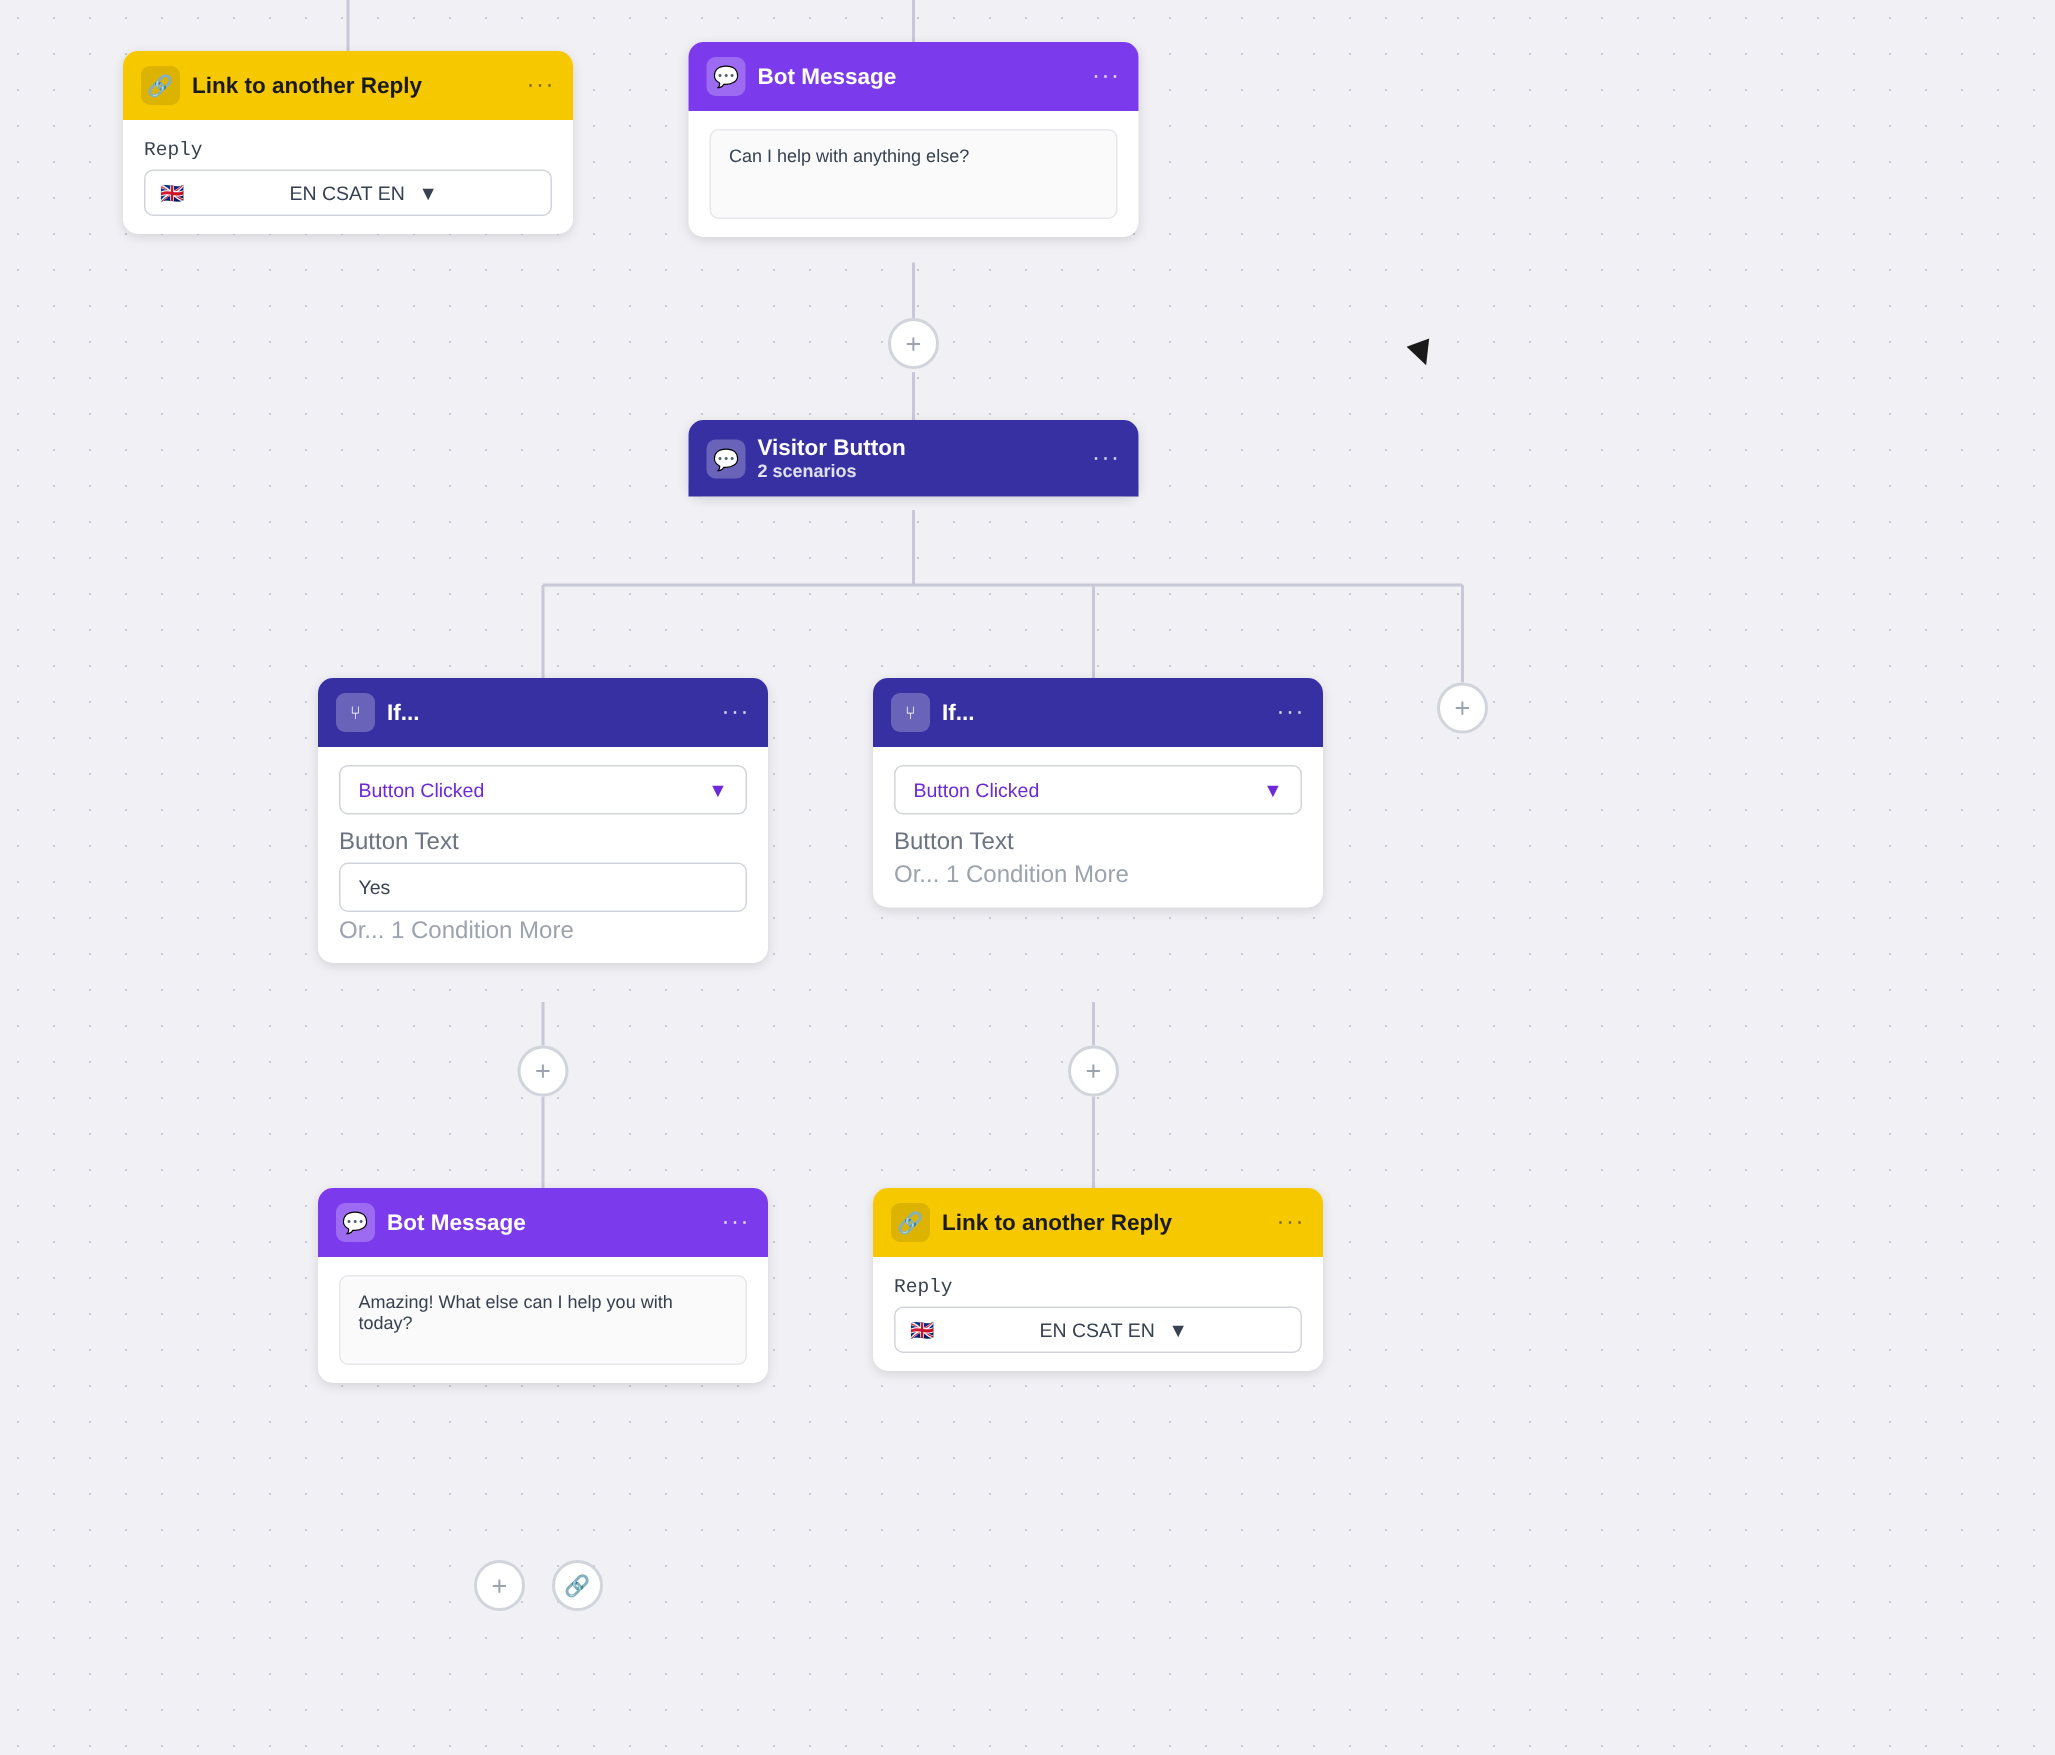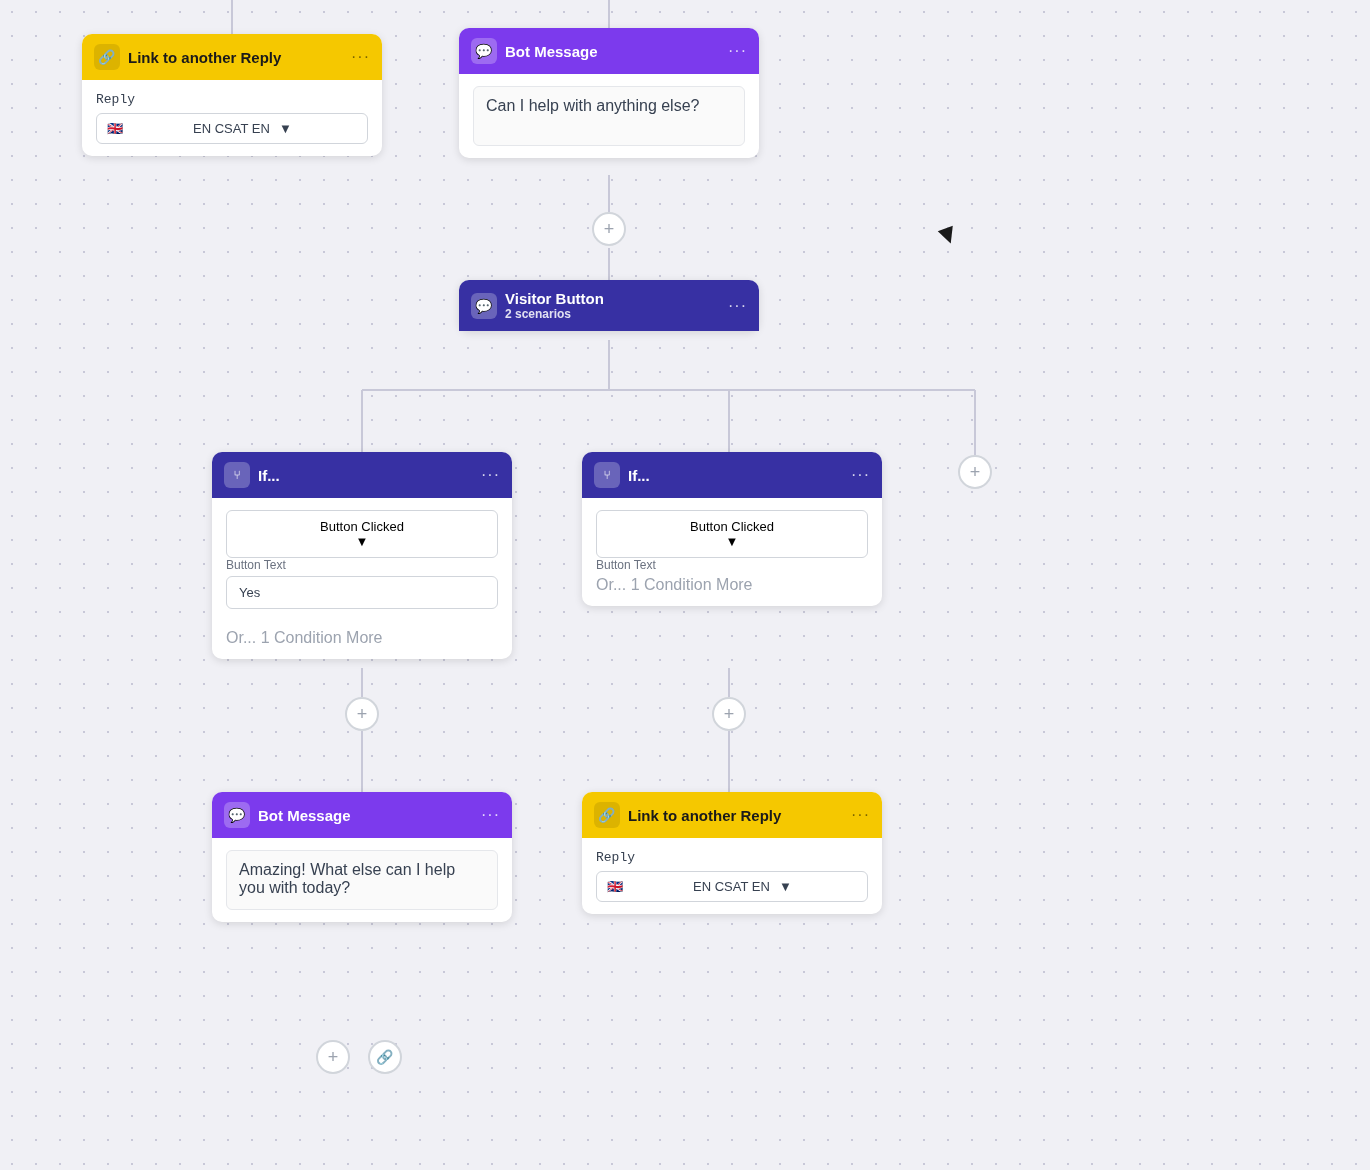--- a/index.html
+++ b/index.html
@@ -88,21 +88,21 @@
     
     .header-purple { background: #7c3aed; }
     .header-blue { background: #3730a3; }
     .header-yellow { background: #f5c800; }
     .header-yellow .node-header-title { color: #1a1a1a; }
     .header-yellow .node-header-menu { color: rgba(0,0,0,0.5); }
     .header-yellow .node-header-icon { background: rgba(0,0,0,0.1); color: #1a1a1a; }
 
     
     .bot-message-text {
-      font-size: 16px;
+      font-size: 12px;
       color: #374151;
       border: 1px solid #e5e7eb;
       border-radius: 6px;
       padding: 10px 12px;
       min-height: 60px;
       background: #fafafa;
     }
 
     
     .link-reply-label {
@@ -138,41 +138,41 @@
     .flag-icon { font-size: 16px; }
 
     
     .if-dropdown {
       display: flex;
       align-items: center;
       justify-content: space-between;
       border: 1px solid #d1d5db;
       border-radius: 6px;
       padding: 8px 12px;
+      margin-bottom: 10px;
       background: white;
       cursor: pointer;
       font-size: 13px;
-      color: #000000;
-      flex-direction: column;
+      color: #6d28d9;
     }
 
     .if-field-label {
-      font-size: 12px;
+      font-size: 16px;
       color: #6b7280;
       margin-bottom: 4px;
     }
 
     .if-field-value {
       border: 1px solid #d1d5db;
       border-radius: 6px;
       padding: 8px 12px;
       font-size: 13px;
       color: #374151;
       background: white;
-      margin-bottom: 20px;
+      margin-bottom: 4px;
     }
 
     .if-condition-more {
       font-size: 16px;
       color: #6b7280;
     }
 
     .if-condition-more span {
       color: #9ca3af;
     }

